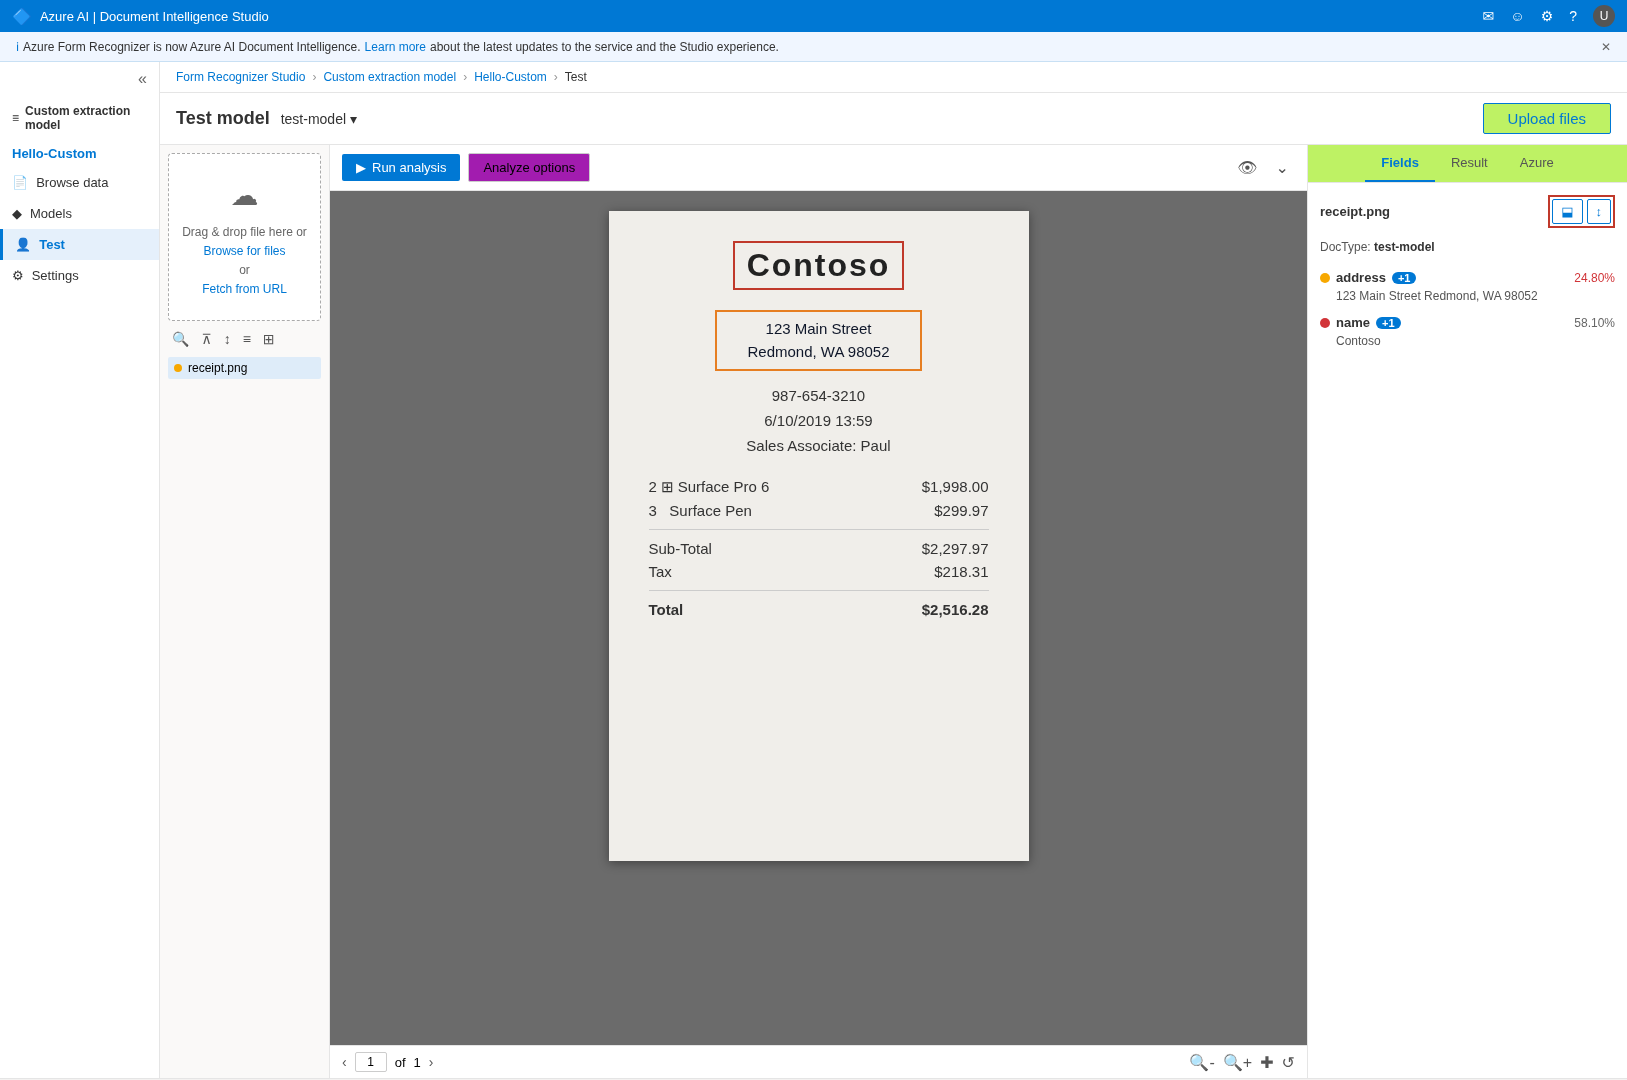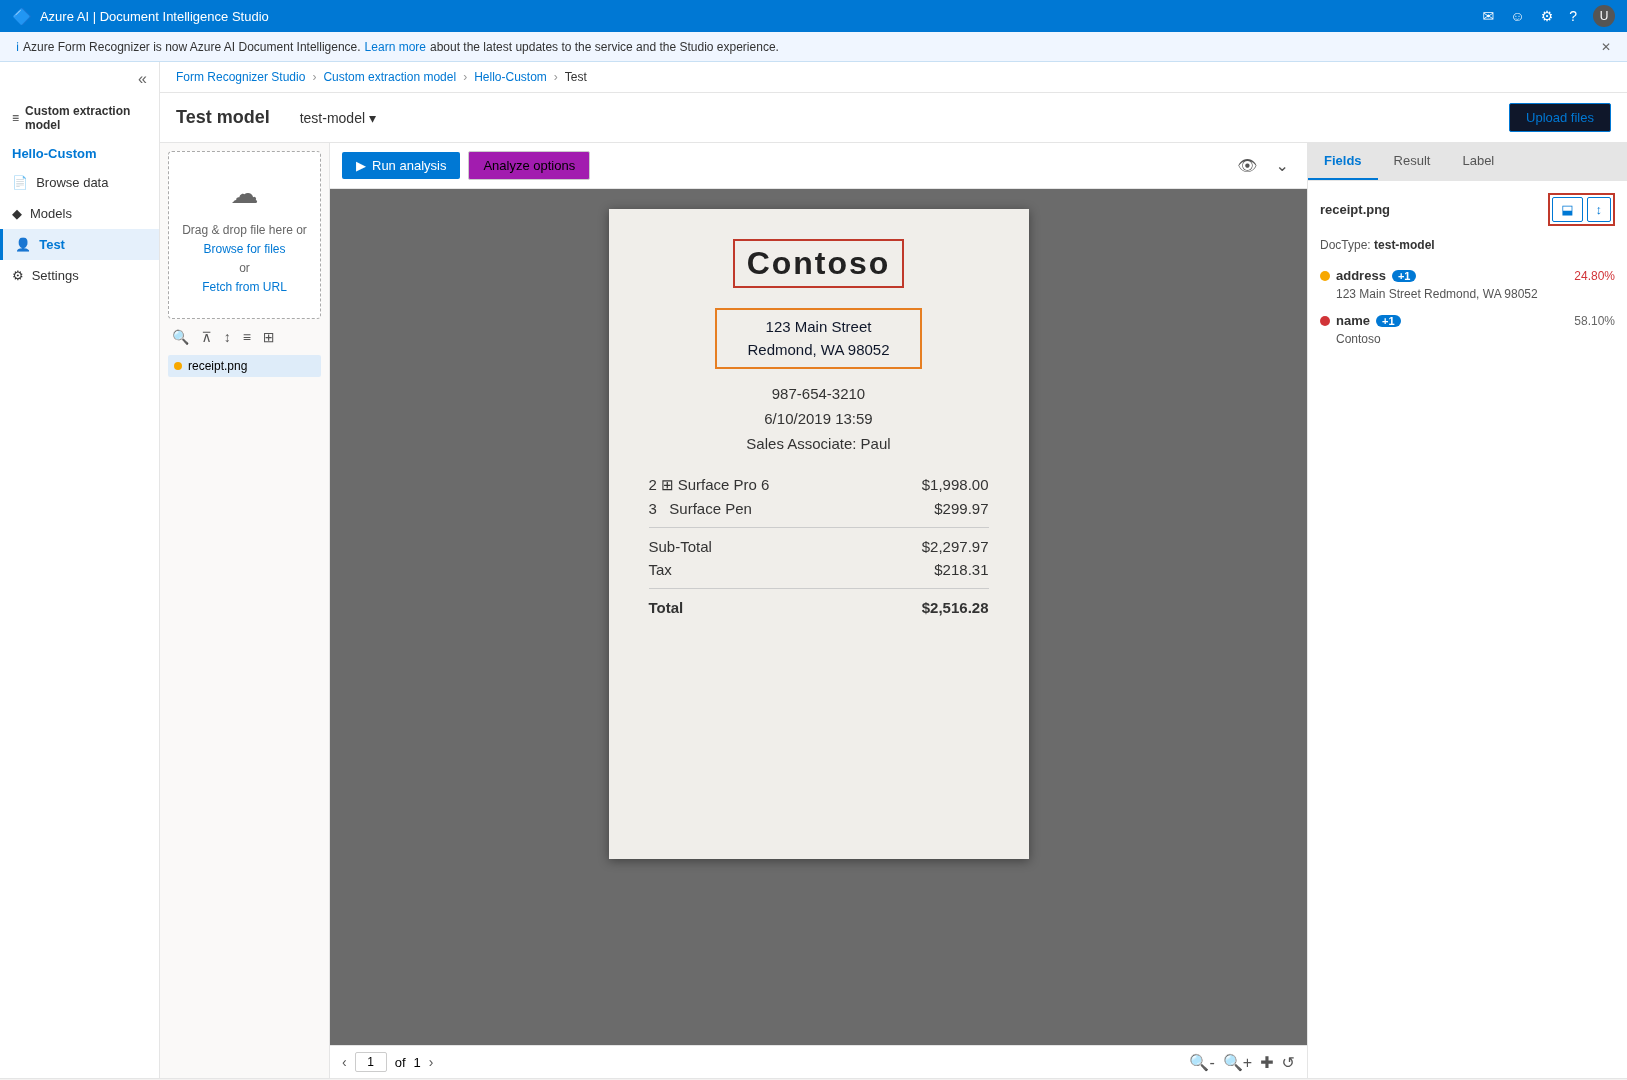--- a/index.html
+++ b/index.html
@@ -107,43 +107,43 @@
     .breadcrumb-item { color: #0078d4; cursor: pointer; }
     .breadcrumb-sep { color: #999; }
     .breadcrumb-current { color: #333; }
 
     
     .page-header {
       background: #fff;
       padding: 10px 16px;
       display: flex;
       align-items: center;
-      gap: 22px;
+      gap: 3px;
       border-bottom: 1px solid #e5e5e5;
     }
     .page-title { font-size: 18px; font-weight: 600; color: #333; }
     .model-selector {
       display: flex;
       align-items: center;
       gap: 4px;
       cursor: pointer;
       color: #333;
       font-size: 14px;
       padding: 4px 8px;
       border-radius: 4px;
     }
     .upload-btn {
       margin-left: auto;
-      background: #0f172a;
+      background: #bef264;
       border: 1px solid #0078d4;
       color: #0078d4;
-      padding: 6px 16px;
+      padding: 6px 24px;
       border-radius: 2px;
       cursor: pointer;
-      font-size: 13px;
+      font-size: 15px;
     }
 
     
     .work-area {
       display: flex;
       flex: 1;
       overflow: hidden;
       background: #f3f2f1;
     }
 
@@ -345,21 +345,22 @@
     .right-panel {
       width: 320px;
       background: #fff;
       border-left: 1px solid #e5e5e5;
       display: flex;
       flex-direction: column;
     }
     .right-panel-tabs {
       display: flex;
       border-bottom: 1px solid #e5e5e5;
-      background: #e5e5e5;
+      background: #bef264;
+      justify-content: center;
     }
     .right-tab {
       padding: 10px 16px;
       cursor: pointer;
       font-size: 13px;
       color: #555;
       border-bottom: 2px solid transparent;
     }
     .right-tab.active {
       color: #0078d4;
@@ -607,21 +608,21 @@
             <button class="zoom-btn">✚</button>
             <button class="zoom-btn">↺</button>
           </div>
         </div>
       </div>
 
       <div class="right-panel">
         <div class="right-panel-tabs">
           <div class="right-tab active">Fields</div>
           <div class="right-tab">Result</div>
-          <div class="right-tab">Label</div>
+          <div class="right-tab">Azure</div>
         </div>
         <div class="right-panel-content">
           <div class="result-file-row">
             <span class="result-file-name">receipt.png</span>
             <div class="result-action-btn-group">
               <button class="result-action-btn">⬓</button>
               <button class="result-action-btn">↕</button>
             </div>
           </div>
           <div class="doctype-row">

